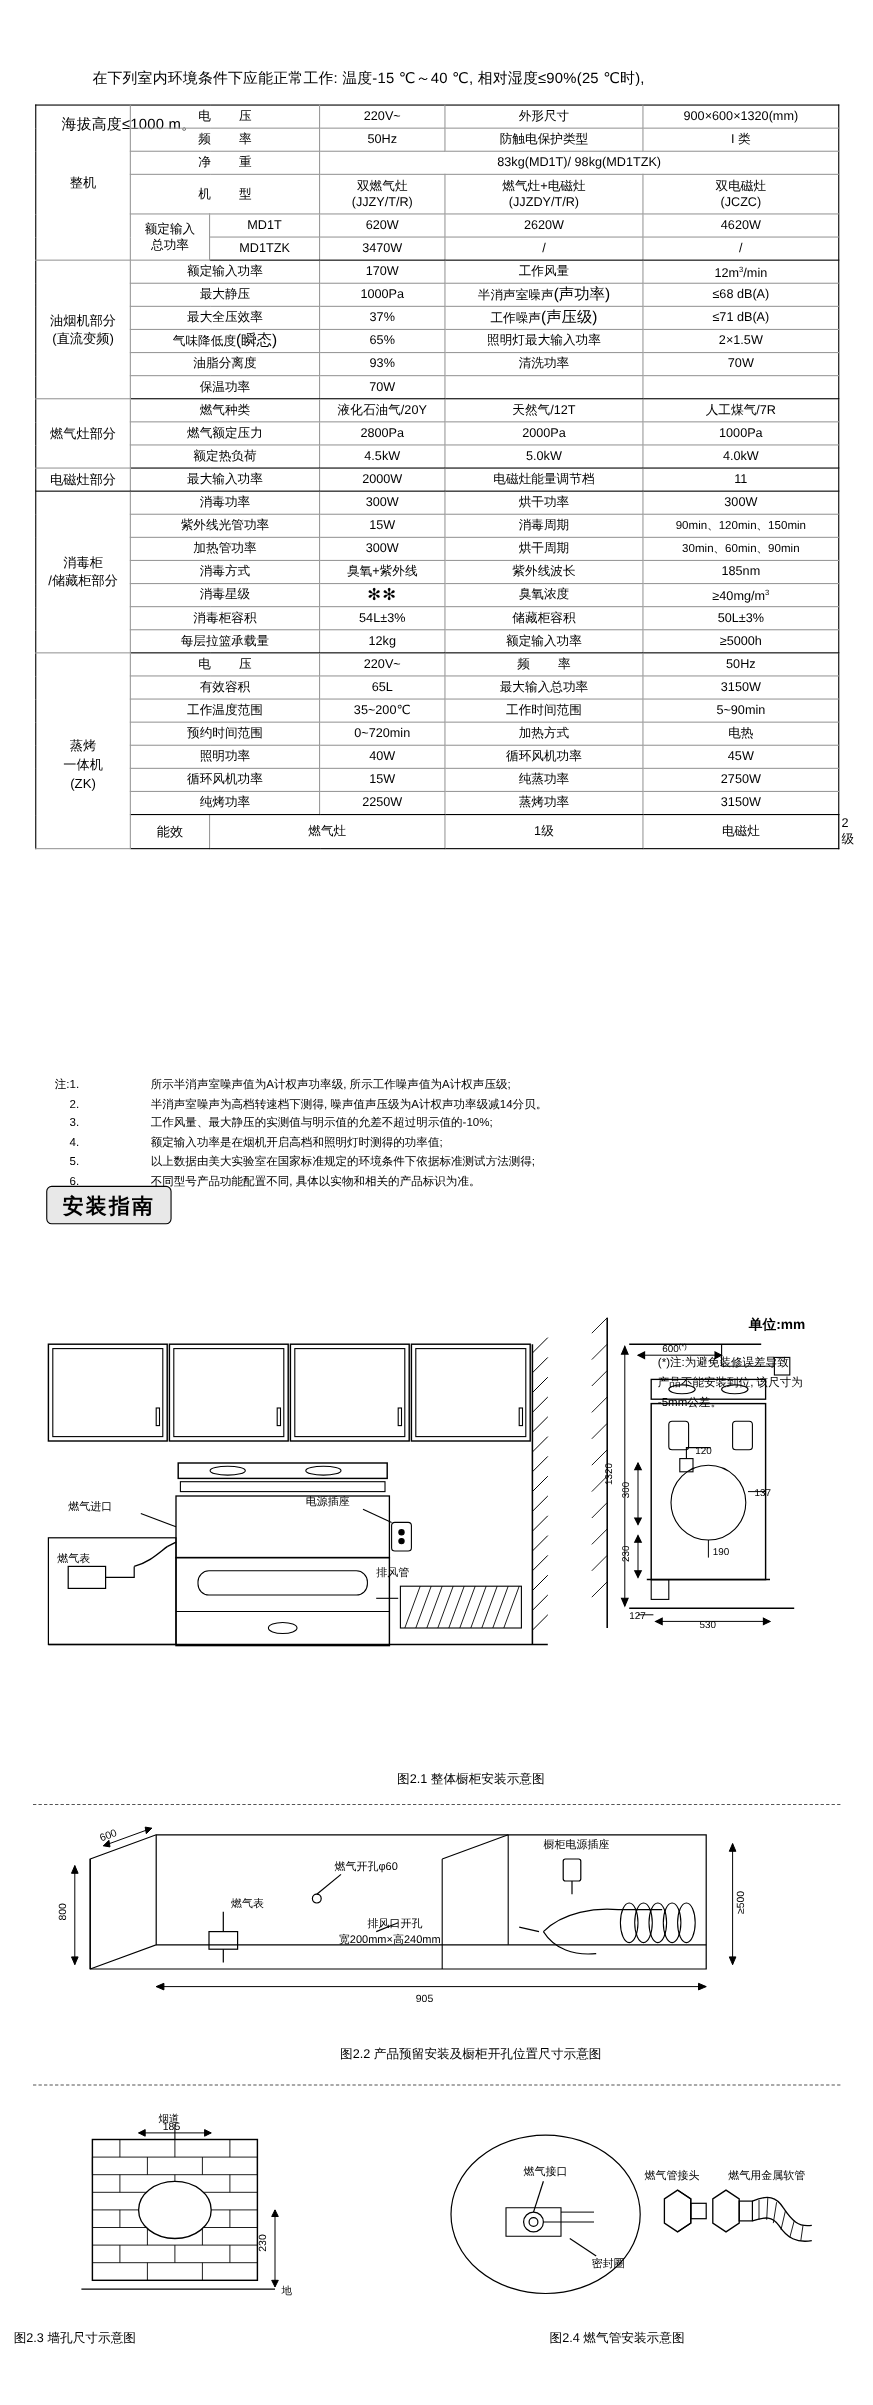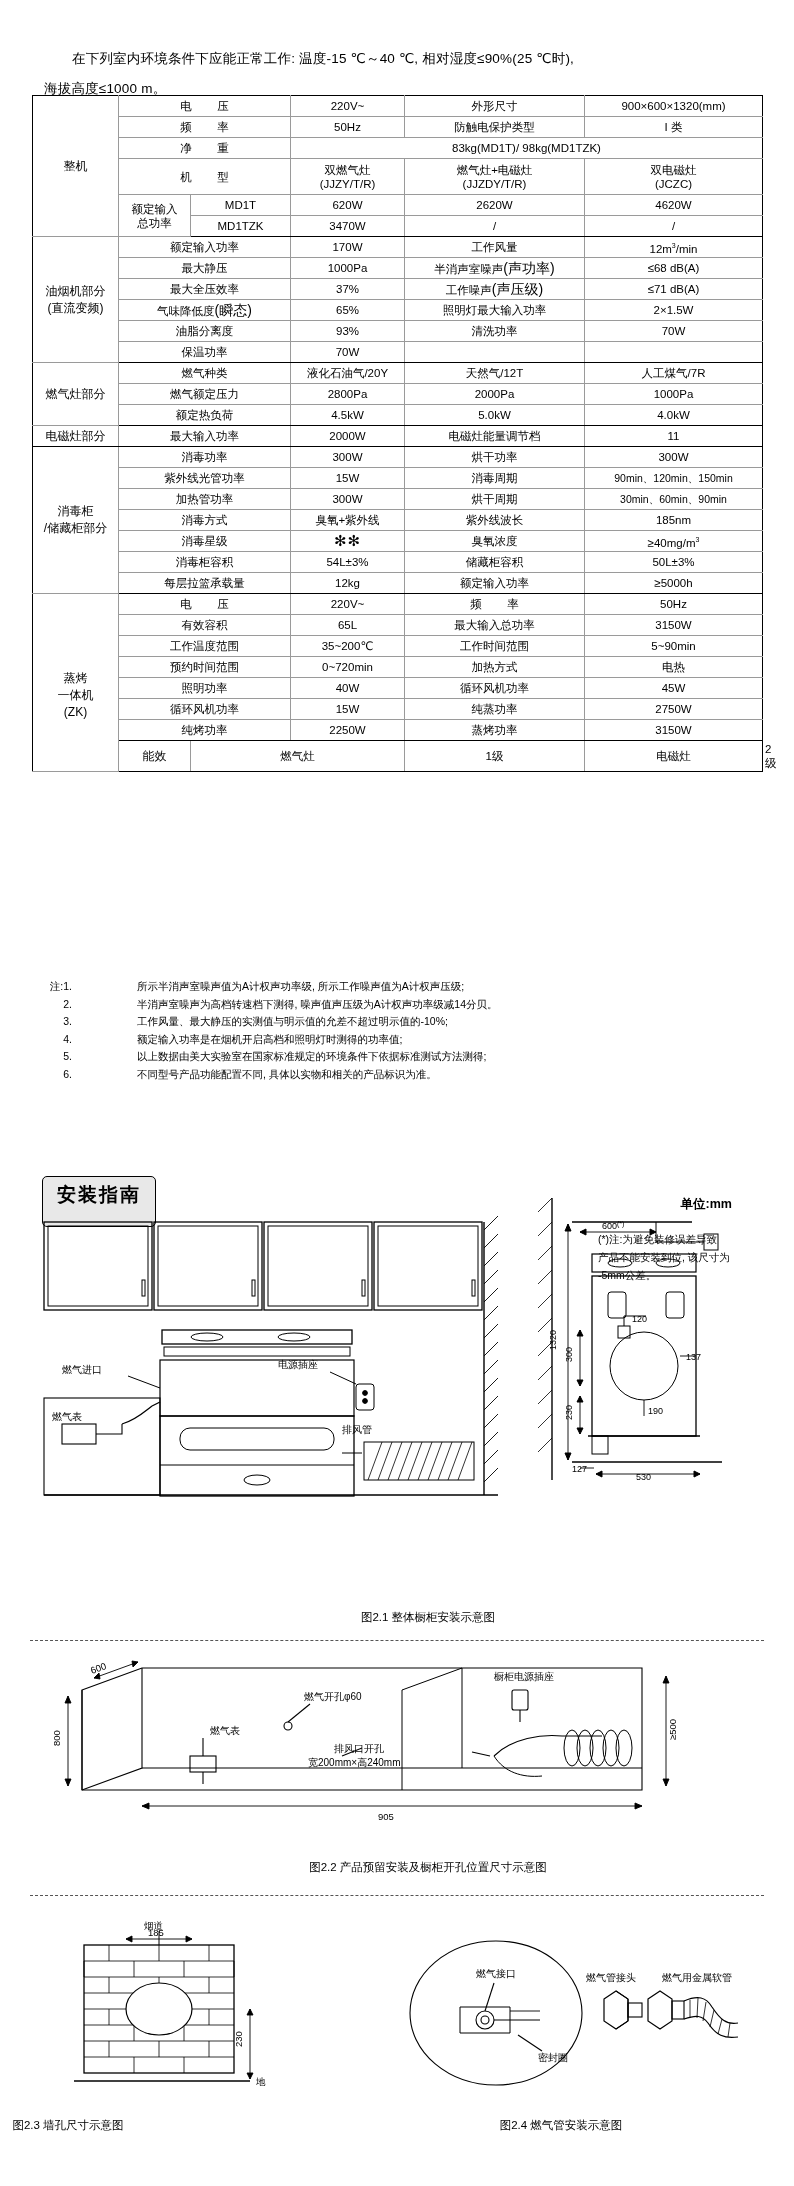--- a/index.html
+++ b/index.html
@@ -13,21 +13,21 @@
     position: relative;
     overflow: hidden;
   }
   .page { position:relative; width:794px; height:2186px; padding: 0; }
 
   
   .intro {
     position:absolute; left:40px; top:42px; width:716px;
     font-size:13.5px; line-height:26px; letter-spacing:0.2px;
   }
-  .intro p { margin:4px; }
+  .intro p { margin:16px; }
   .intro .ind { text-indent: 28px; }
 
   
   .spec-wrap { position:absolute; left:32px; top:95px; width:730px; }
   table.spec {
     border-collapse: collapse;
     width: 730px;
     table-layout: fixed;
     font-size: 11.5px;
   }
@@ -58,24 +58,24 @@
     position:absolute; left:44px; top:978px; width:700px;
     font-size:10.5px; line-height:17.5px;
   }
   .notes .nrow { display:flex;gap:36px; }
   .notes .nnum { width:34px; flex:0 0 34px; text-align:right; padding-right:6px; }
   .notes .nrow.first .nnum { width:34px; }
   .notes .ntext { flex:1;margin-left:23px; }
 
   
   .ig-badge {
-    position:absolute; left:42px; top:1176px;
+    position:absolute; left:42px; top:1078px;
     border:1.6px solid #000; border-radius:5px;
     background:#e8e8e8;
-    padding:5px 14px 18px;
+    padding:5px 14px 2px;
     font-size:19px; font-weight:bold; letter-spacing:2px;
   }
   .unit-label {
     position:absolute; right:62px; top:1196px;
     font-size:12.5px; font-weight:bold;
   }
   .star-note {
     position:absolute; left:598px; top:1230px; width:168px;
     font-size:10.5px; line-height:18px;
   }

